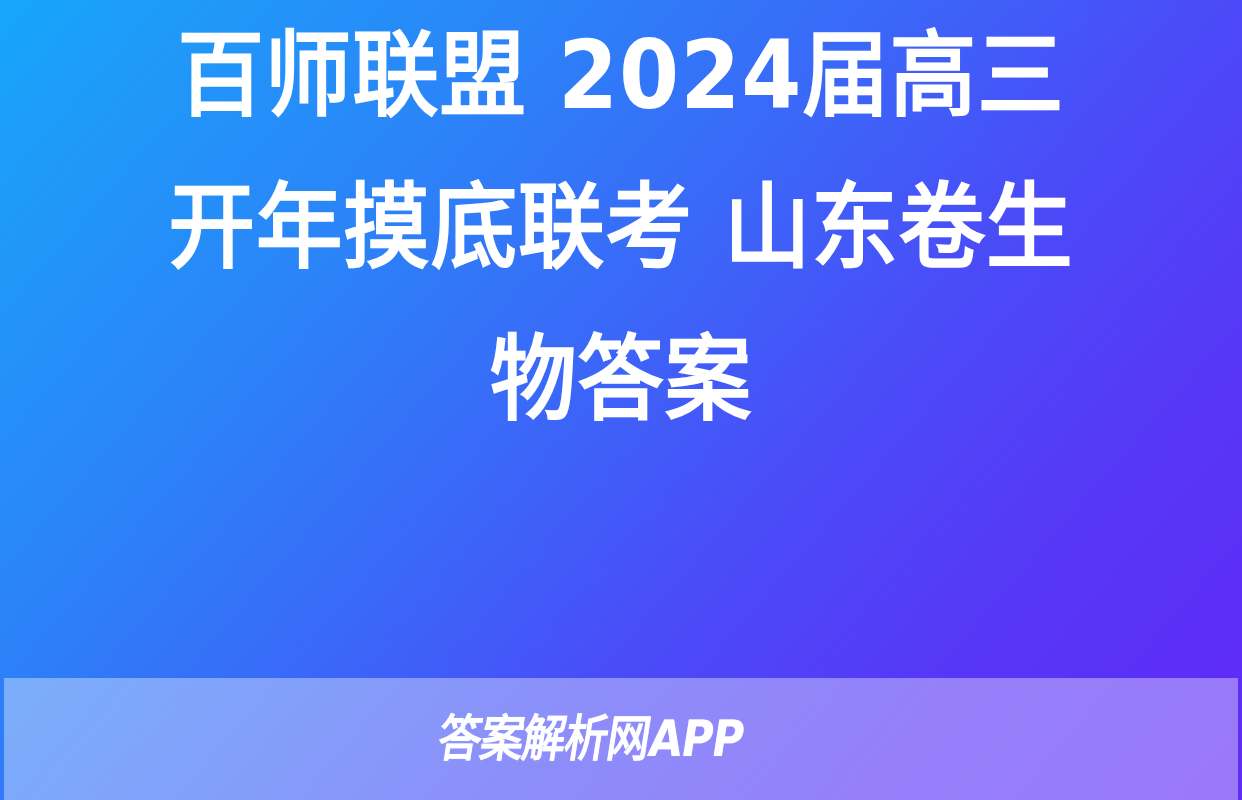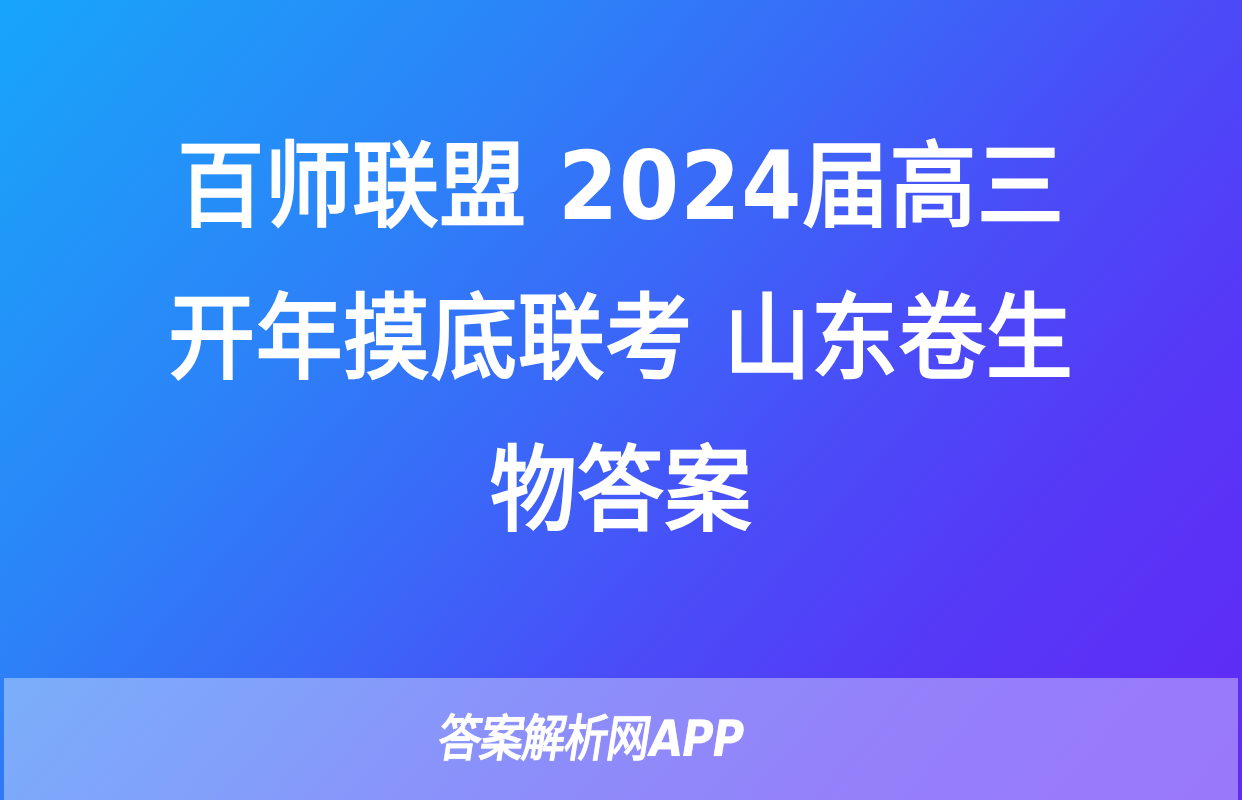--- a/index.html
+++ b/index.html
@@ -34,21 +34,20 @@
   }
 
   
   .headline-wrap {
     position: absolute;
     left: 0;
     top: 0;
     width: 1242px;
     height: 678px;
     display: flex;
-    align-items: center;
     justify-content: center;
     box-sizing: border-box;
     padding: 0 118px;
   }
 
   .headline {
     width: 1040px;
     margin: 0;
     color: #ffffff;
     font-family: "DejaVu Sans", "Liberation Sans", sans-serif;

